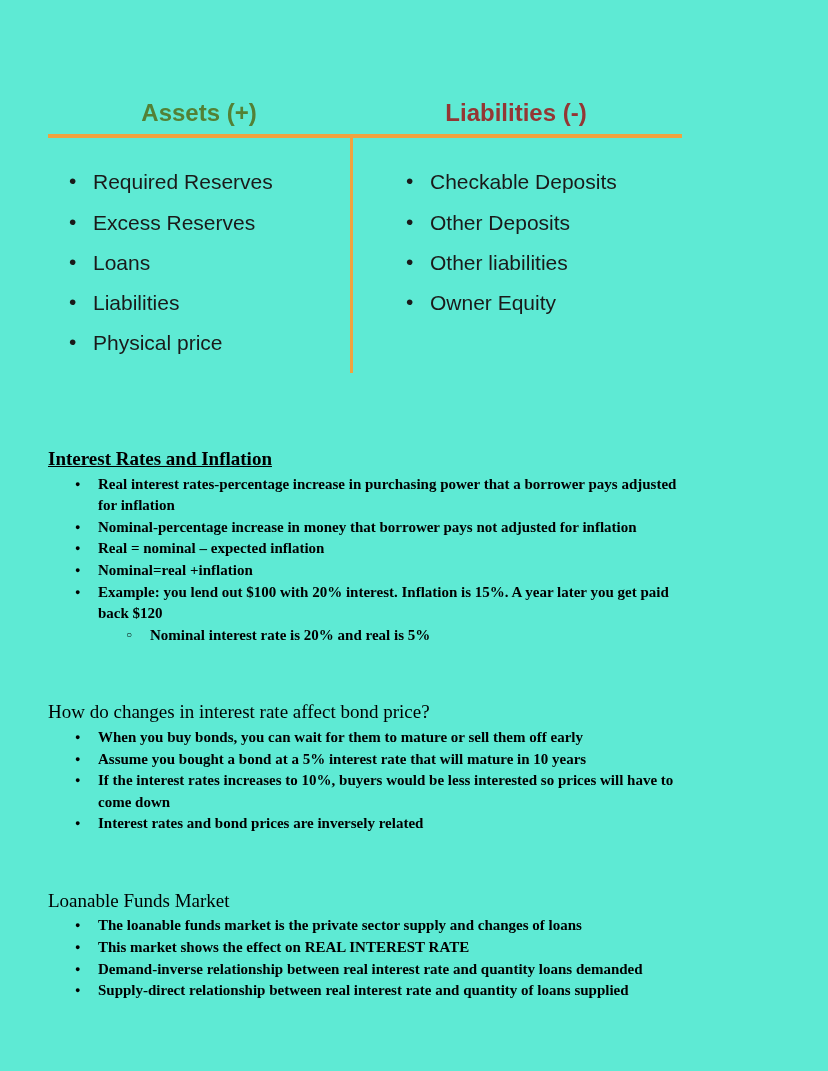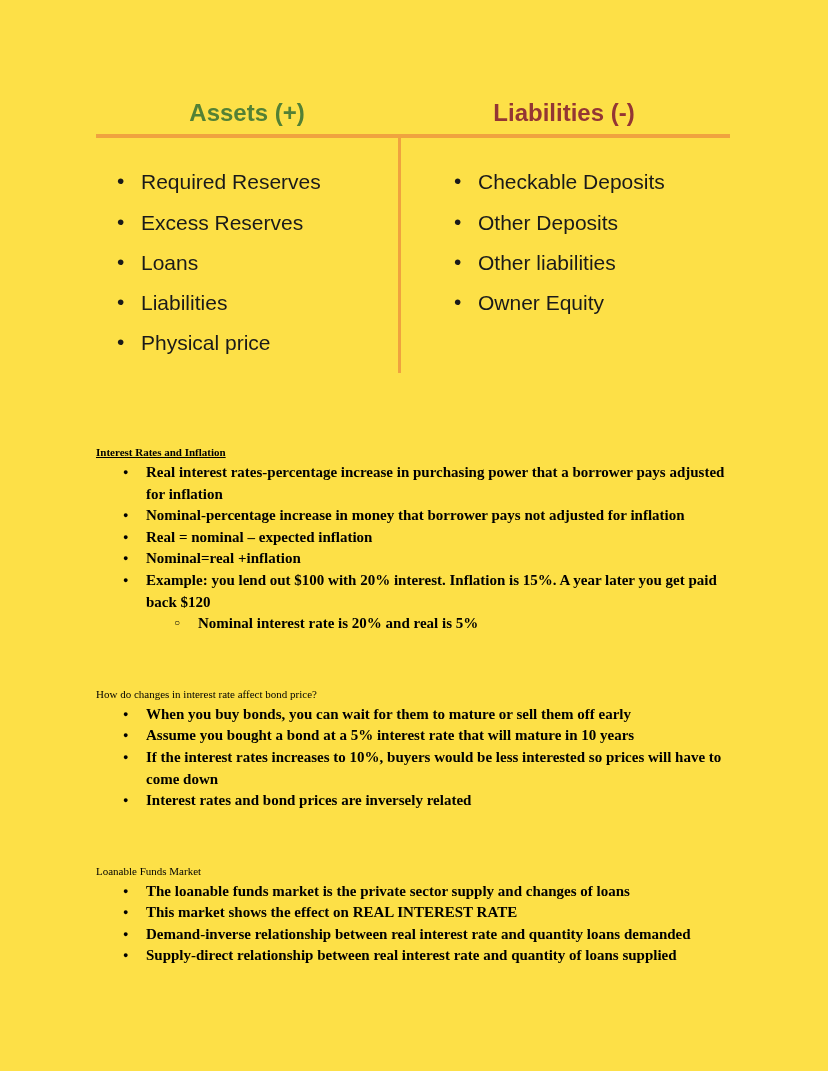--- a/index.html
+++ b/index.html
@@ -5,24 +5,24 @@
   html, body {
     margin: 0;
     padding: 0;
     background: #ffffff;
   }
   .page {
     position: relative;
     width: 828px;
     height: 1071px;
     margin: 0 auto;
-    background: #fde047;
+    background: #5eead4;
     overflow: hidden;
     box-sizing: border-box;
-    padding: 100px 98px 40px 96px;
+    padding: 100px 98px 40px 48px;
   }
 
   
   .balance-sheet {
     width: 634px;
     font-family: "Liberation Sans", sans-serif;
   }
   .bs-headers {
     display: grid;
     grid-template-columns: 302px 332px;
@@ -78,21 +78,21 @@
   
   .notes-section {
     font-family: "Liberation Serif", serif;
     color: #000000;
     width: 634px;
   }
   .notes-section.first { margin-top: 72px; }
   .notes-section.gap { margin-top: 52px; }
   .section-title {
     margin: 0;
-    font-size: 11px;
+    font-size: 19px;
     font-weight: normal;
     line-height: 1.45;
   }
   .section-title.bold-underline {
     font-weight: bold;
     text-decoration: underline;
   }
   ul.note-list {
     list-style: none;
     margin: 1px 0 0 0;

